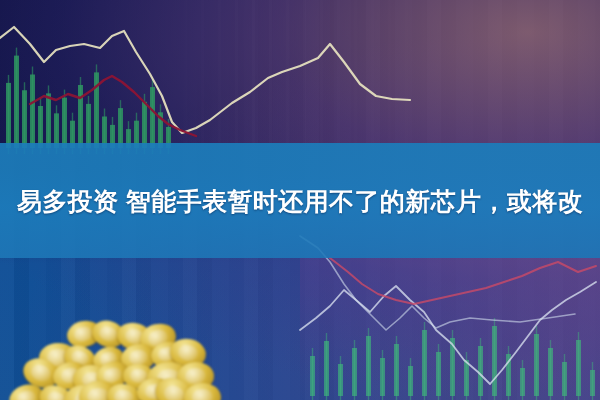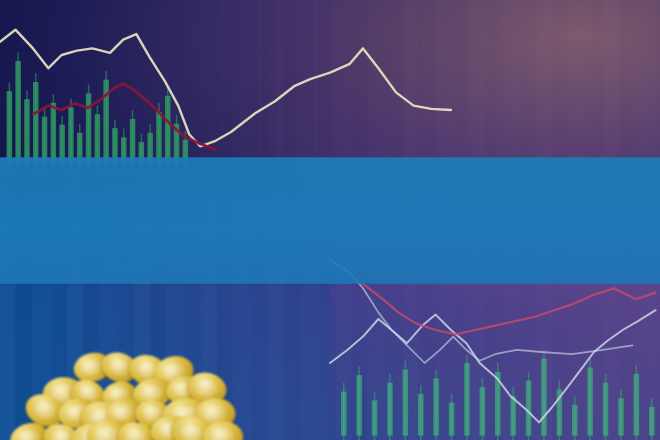--- a/index.html
+++ b/index.html
@@ -225,15 +225,16 @@
       <div class="coin" style="width: 43.4871px; height: 33.7025px; left: 55.604px; top: 74.7265px; transform: rotate(7deg); background: radial-gradient(circle at 35% 28%, rgb(244, 231, 154) 0%, rgb(217, 184, 60) 52%, rgb(168, 132, 28) 100%); box-shadow: rgba(90, 60, 0, 0.45) 0px 1px 2px;"></div>
       <div class="coin" style="width: 38.5354px; height: 29.865px; left: 71.241px; top: 70.9127px; transform: rotate(-7.1deg); background: radial-gradient(circle at 35% 28%, rgb(244, 231, 154) 0%, rgb(217, 184, 60) 52%, rgb(168, 132, 28) 100%); box-shadow: rgba(90, 60, 0, 0.45) 0px 1px 2px;"></div>
       <div class="coin" style="width: 34.0216px; height: 26.3667px; left: 98.9356px; top: 74.1731px; transform: rotate(11.9deg); background: radial-gradient(circle at 35% 28%, rgb(244, 231, 154) 0%, rgb(217, 184, 60) 52%, rgb(168, 132, 28) 100%); box-shadow: rgba(90, 60, 0, 0.45) 0px 1px 2px;"></div>
       <div class="coin" style="width: 34.7074px; height: 26.8982px; left: 128.564px; top: 68.063px; transform: rotate(-7deg); background: radial-gradient(circle at 35% 28%, rgb(244, 231, 154) 0%, rgb(217, 184, 60) 52%, rgb(168, 132, 28) 100%); box-shadow: rgba(90, 60, 0, 0.45) 0px 1px 2px;"></div>
       <div class="coin" style="width: 38.9507px; height: 30.1868px; left: 147.411px; top: 68.8049px; transform: rotate(24.5deg); background: radial-gradient(circle at 35% 28%, rgb(244, 231, 154) 0%, rgb(217, 184, 60) 52%, rgb(168, 132, 28) 100%); box-shadow: rgba(90, 60, 0, 0.45) 0px 1px 2px;"></div>
       <div class="coin" style="width: 37.2282px; height: 28.8519px; left: 175.723px; top: 73.2874px; transform: rotate(-1.5deg); background: radial-gradient(circle at 35% 28%, rgb(244, 231, 154) 0%, rgb(217, 184, 60) 52%, rgb(168, 132, 28) 100%); box-shadow: rgba(90, 60, 0, 0.45) 0px 1px 2px;"></div>
     </div>
 
   <div id="title-band"></div>
   <div id="title-wrap">
+    <div class="title-line">易多投资 智能手表暂时还用不了的新芯片，或将改</div>
   </div>
 
 </div>
 
 </body></html>

